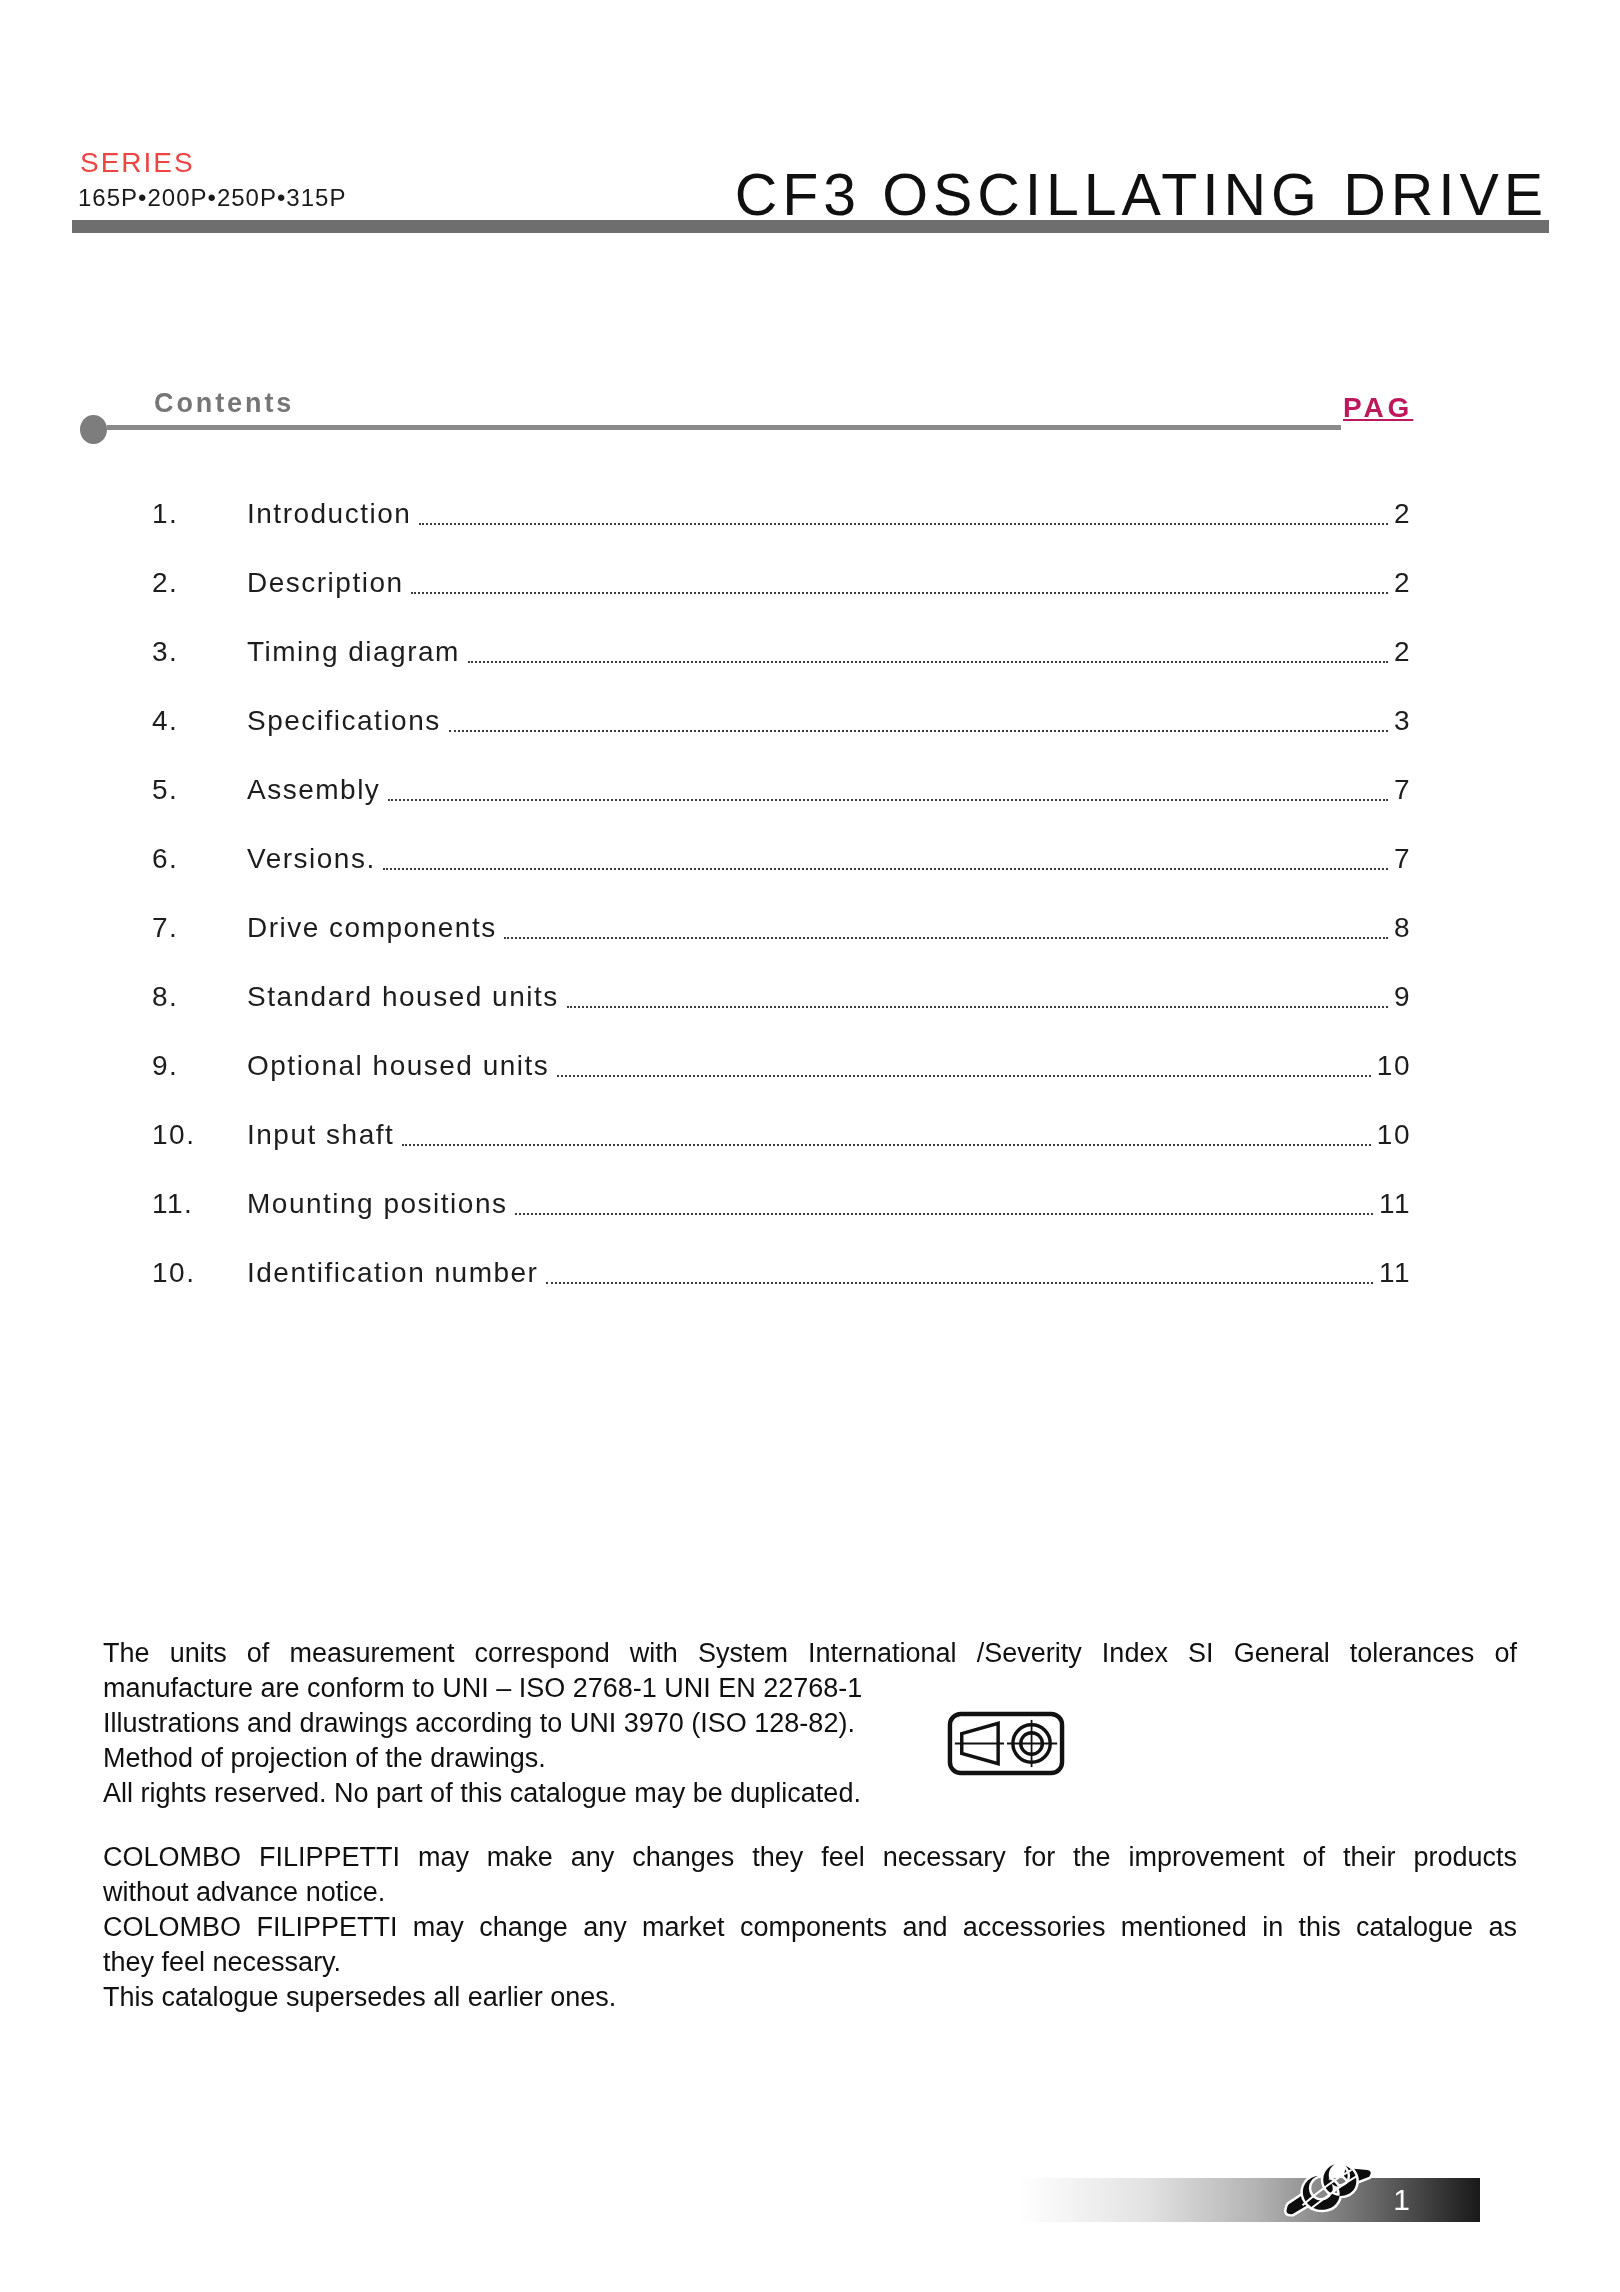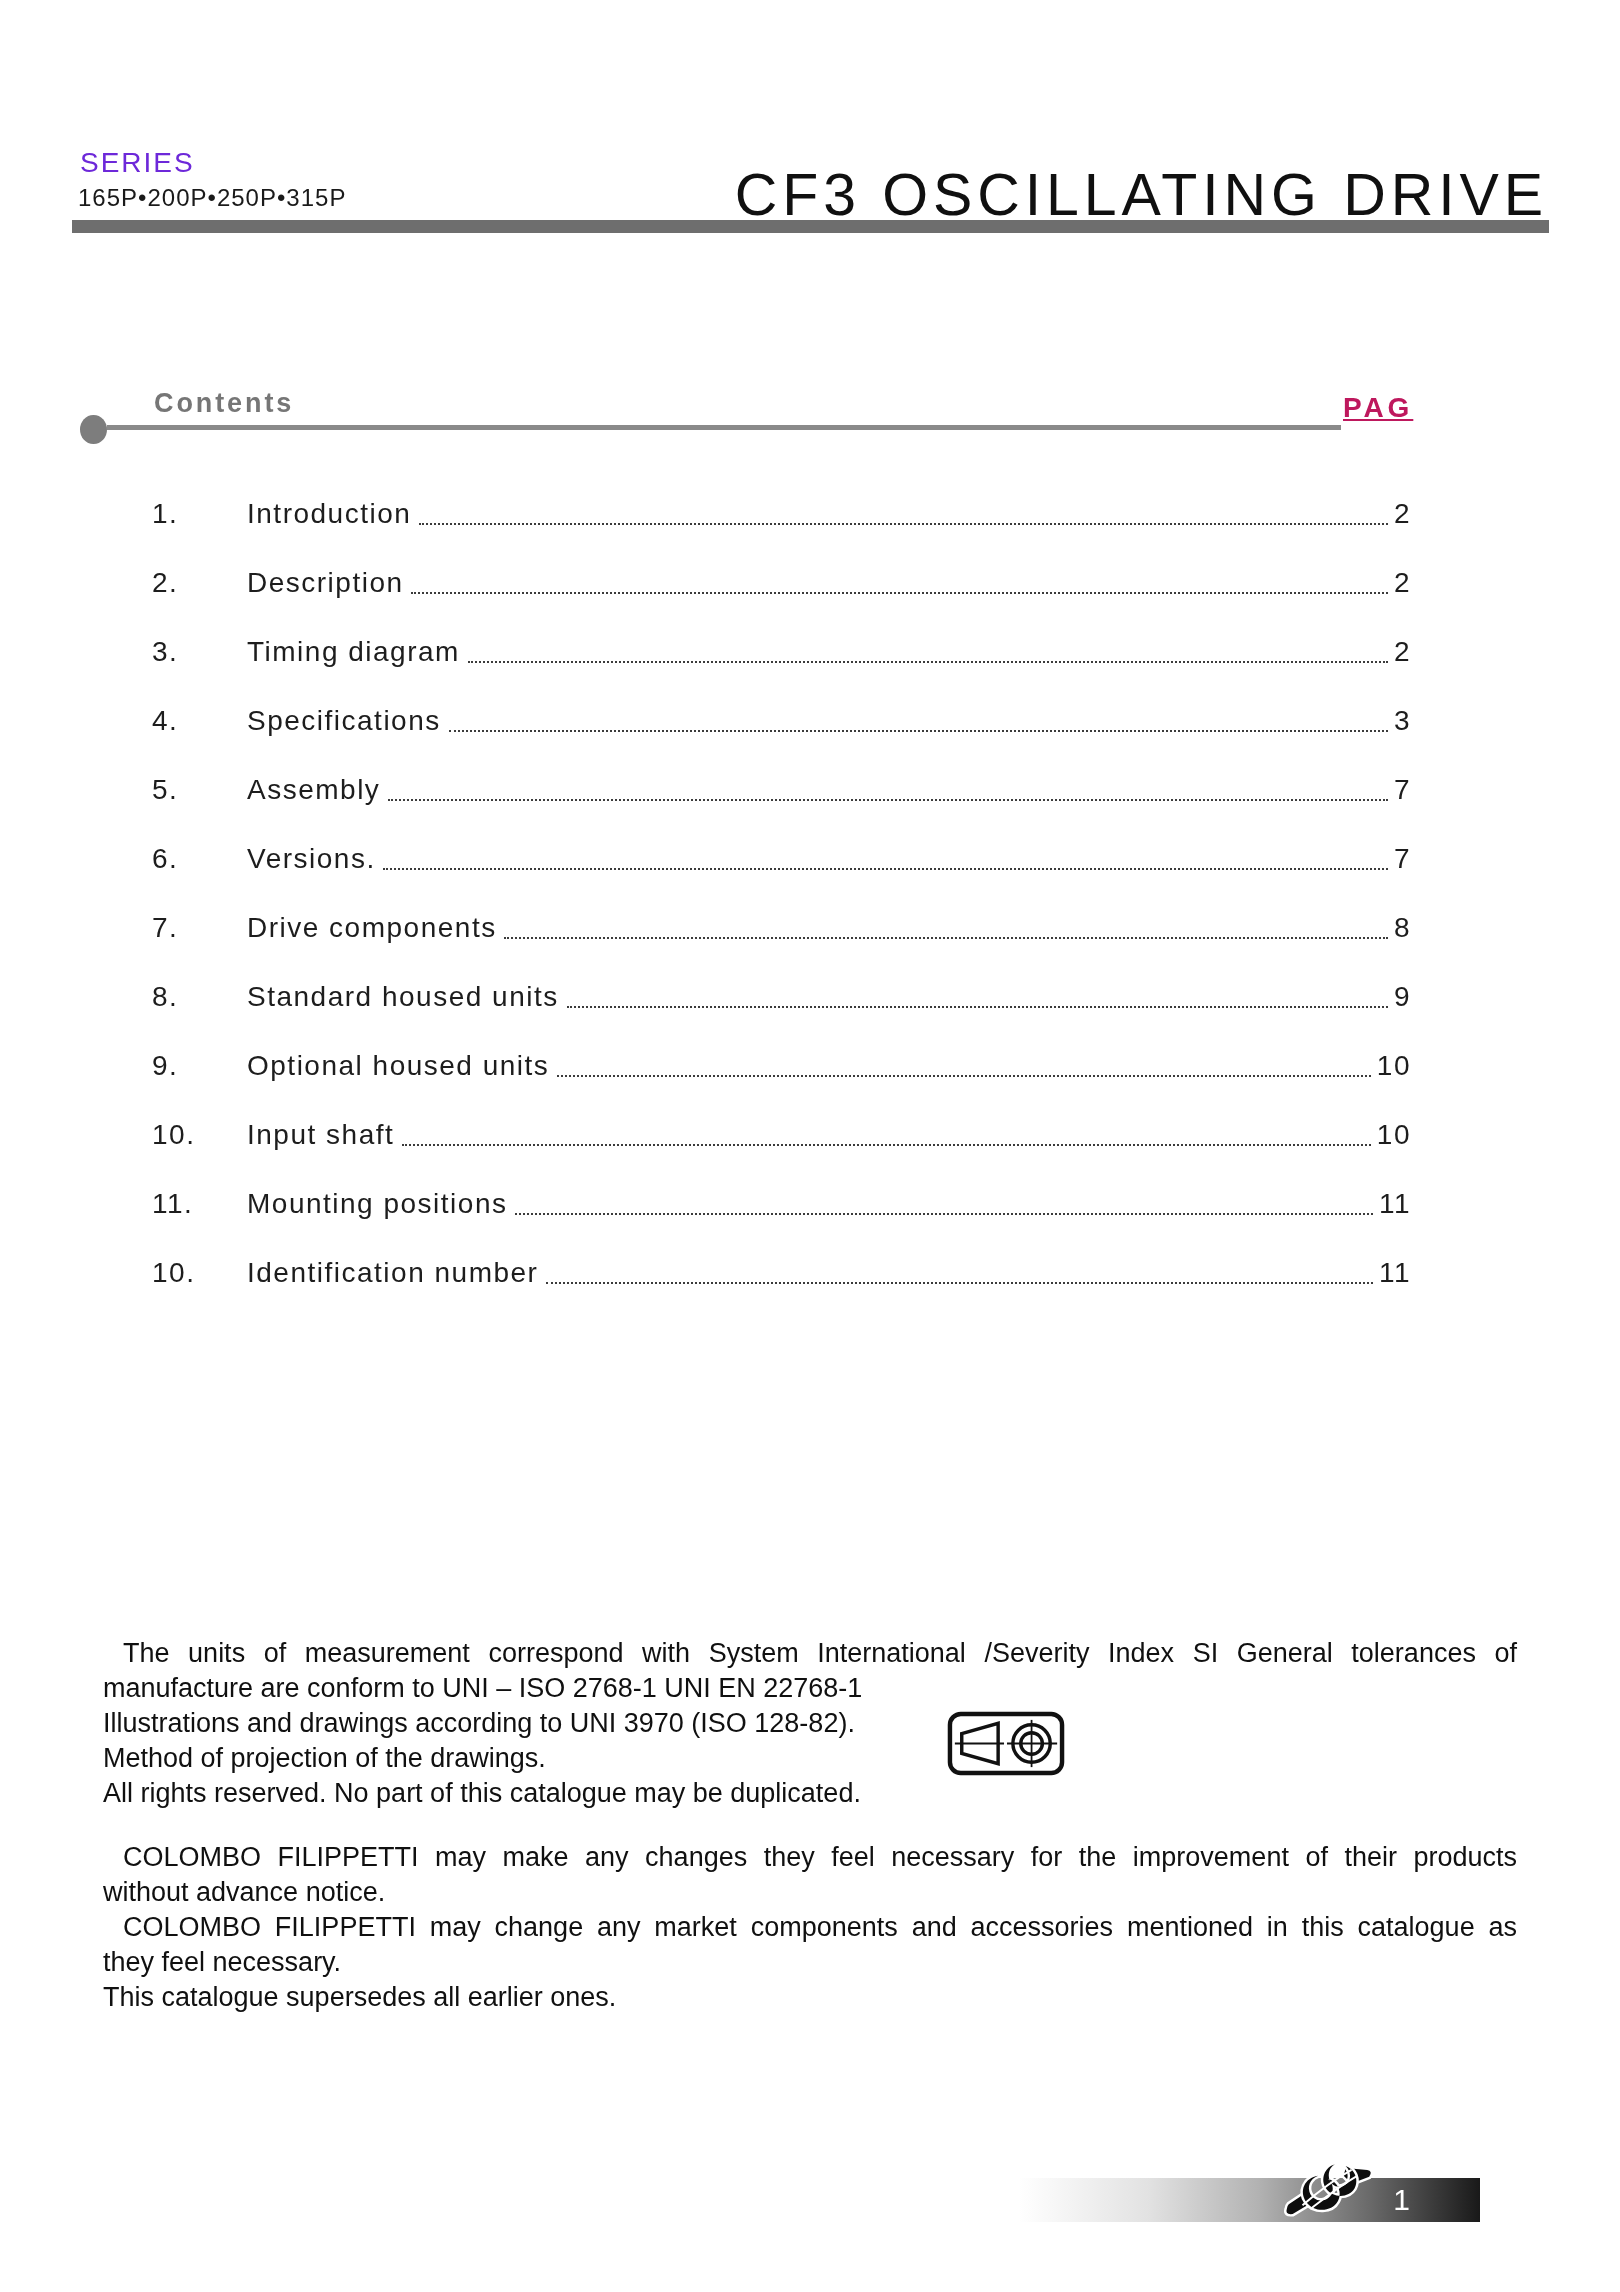--- a/index.html
+++ b/index.html
@@ -9,21 +9,21 @@
     background:#ffffff;
     margin:0 auto;
     font-family:"Liberation Sans", sans-serif;
     color:#111;
     overflow:hidden;
   }
 
   
   .series-label {
     position:absolute; left:80px; top:147px;
-    font-size:28px; letter-spacing:2px; color:#6d28d9;
+    font-size:28px; letter-spacing:2px; color:#ef4444;
   }
   .series-models {
     position:absolute; left:78px; top:184px;
     font-size:24px; letter-spacing:1px; color:#1a1a1a;
   }
   .doc-title {
     position:absolute; right:72px; top:161px;
     font-size:59px; letter-spacing:4.9px; color:#101010;
     white-space:nowrap; transform:scaleY(1.02); transform-origin:bottom right;
   }
@@ -66,21 +66,21 @@
     border-bottom:2.9px dotted #3b3b3b;
   }
   .toc-page { flex:none; text-align:right; }
 
   
   .notes {
     position:absolute; left:103px; top:1636px; width:1414px;
     font-size:27px; line-height:35px; color:#101010;
   }
   .note-line { min-height:35px; }
-  .note-line.justify { text-align:justify; text-align-last:justify;margin-left:20px; }
+  .note-line.justify { text-align:justify; text-align-last:justify; }
   .note-gap { height:29px; }
 
   .projection-icon {
     position:absolute; left:947px; top:1711px; width:118px; height:65px;
   }
 
   
   .footer-bar {
     position:absolute; left:1019px; top:2178px; width:461px; height:44px;
     background:linear-gradient(to right,#ffffff 0%,#e2e2e2 28%,#b2b2b2 52%,#6a6a6a 76%,#191919 100%);

